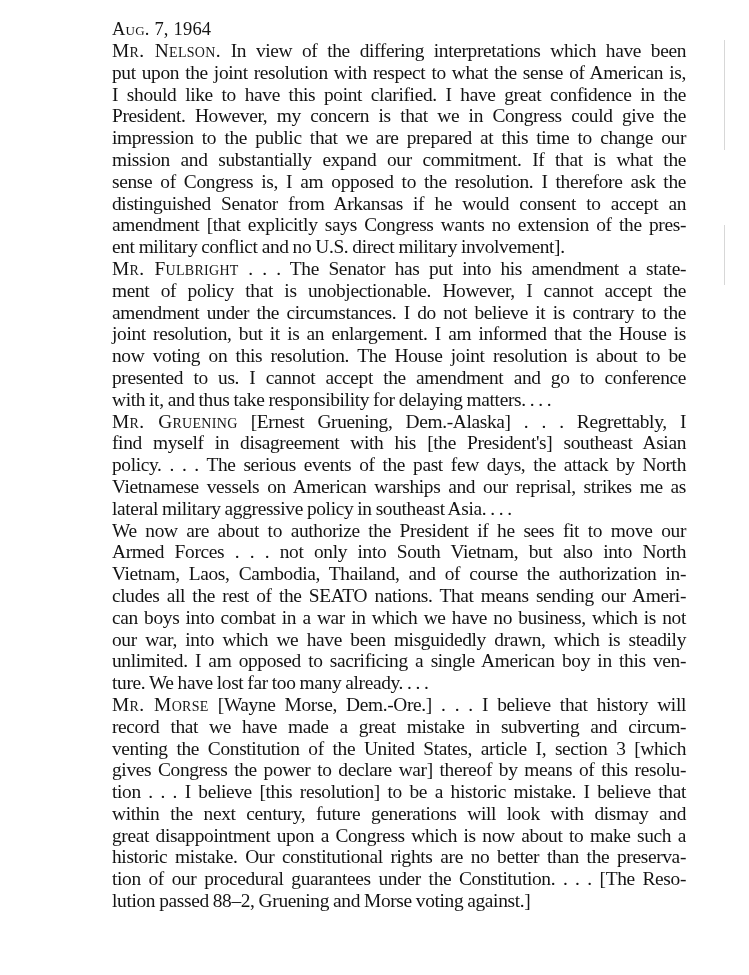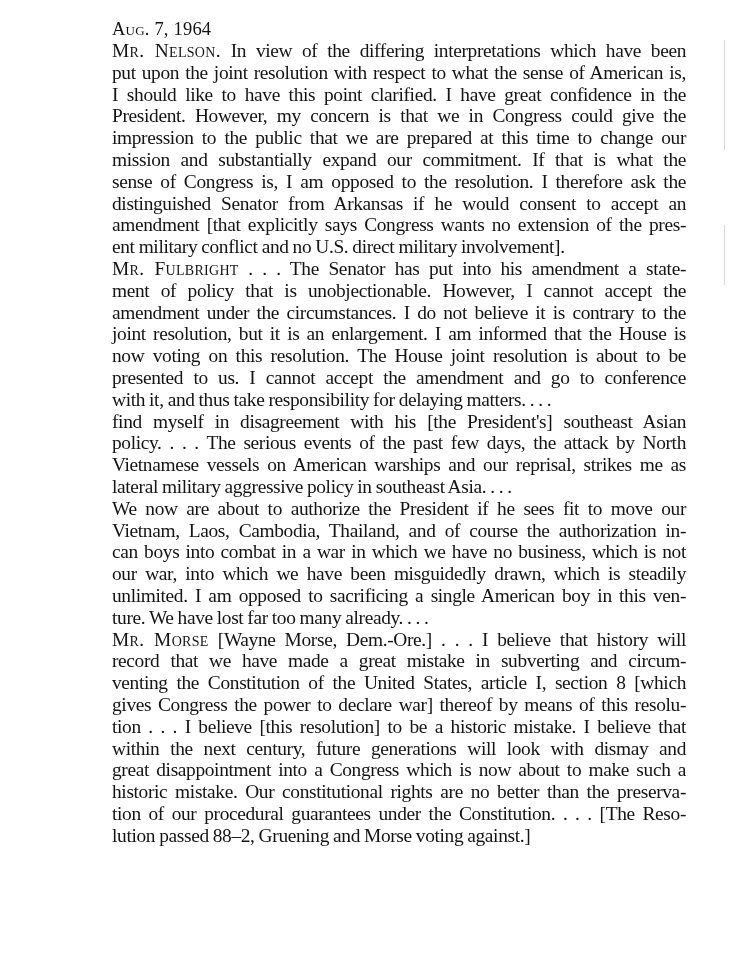--- a/index.html
+++ b/index.html
@@ -53,41 +53,44 @@
       <div class="para">
         <span class="line indent"><span class="speaker">Mr. Fulbright</span><span> . . . The Senator has put into his amendment a state-</span></span>
         <span class="line"><span>ment of policy that is unobjectionable. However, I cannot accept the</span></span>
         <span class="line"><span>amendment under the circumstances. I do not believe it is contrary to the</span></span>
         <span class="line"><span>joint resolution, but it is an enlargement. I am informed that the House is</span></span>
         <span class="line"><span>now voting on this resolution. The House joint resolution is about to be</span></span>
         <span class="line"><span>presented to us. I cannot accept the amendment and go to conference</span></span>
         <span class="line last"><span>with it, and thus take responsibility for delaying matters. . . .</span></span>
       </div>
       <div class="para">
+        <span class="line indent"><span class="speaker">Mr. Gruening</span><span> [Ernest Gruening, Dem.-Alaska] . . . Regrettably, I</span></span>
         <span class="line"><span>find myself in disagreement with his [the President's] southeast Asian</span></span>
         <span class="line"><span>policy. . . . The serious events of the past few days, the attack by North</span></span>
         <span class="line"><span>Vietnamese vessels on American warships and our reprisal, strikes me as</span></span>
         <span class="line last"><span>lateral military aggressive policy in southeast Asia. . . .</span></span>
       </div>
       <div class="para">
         <span class="line indent"><span>We now are about to authorize the President if he sees fit to move our</span></span>
+        <span class="line"><span>Armed Forces . . . not only into South Vietnam, but also into North</span></span>
         <span class="line"><span>Vietnam, Laos, Cambodia, Thailand, and of course the authorization in-</span></span>
+        <span class="line"><span>cludes all the rest of the SEATO nations. That means sending our Ameri-</span></span>
         <span class="line"><span>can boys into combat in a war in which we have no business, which is not</span></span>
         <span class="line"><span>our war, into which we have been misguidedly drawn, which is steadily</span></span>
         <span class="line"><span>unlimited. I am opposed to sacrificing a single American boy in this ven-</span></span>
         <span class="line last"><span>ture. We have lost far too many already. . . .</span></span>
       </div>
       <div class="para">
         <span class="line indent"><span class="speaker">Mr. Morse</span><span> [Wayne Morse, Dem.-Ore.] . . . I believe that history will</span></span>
         <span class="line"><span>record that we have made a great mistake in subverting and circum-</span></span>
-        <span class="line"><span>venting the Constitution of the United States, article I, section 8 [which</span></span>
+        <span class="line"><span>venting the Constitution of the United States, article I, section 3 [which</span></span>
         <span class="line"><span>gives Congress the power to declare war] thereof by means of this resolu-</span></span>
         <span class="line"><span>tion . . . I believe [this resolution] to be a historic mistake. I believe that</span></span>
         <span class="line"><span>within the next century, future generations will look with dismay and</span></span>
-        <span class="line"><span>great disappointment into a Congress which is now about to make such a</span></span>
+        <span class="line"><span>great disappointment upon a Congress which is now about to make such a</span></span>
         <span class="line"><span>historic mistake. Our constitutional rights are no better than the preserva-</span></span>
         <span class="line"><span>tion of our procedural guarantees under the Constitution. . . . [The Reso-</span></span>
         <span class="line last"><span>lution passed 88–2, Gruening and Morse voting against.]</span></span>
       </div>
     </div>
 </div>
 
 <div class="artifact" style="top:40px;height:110px;"></div>
 <div class="artifact" style="top:225px;height:60px;"></div>
 

